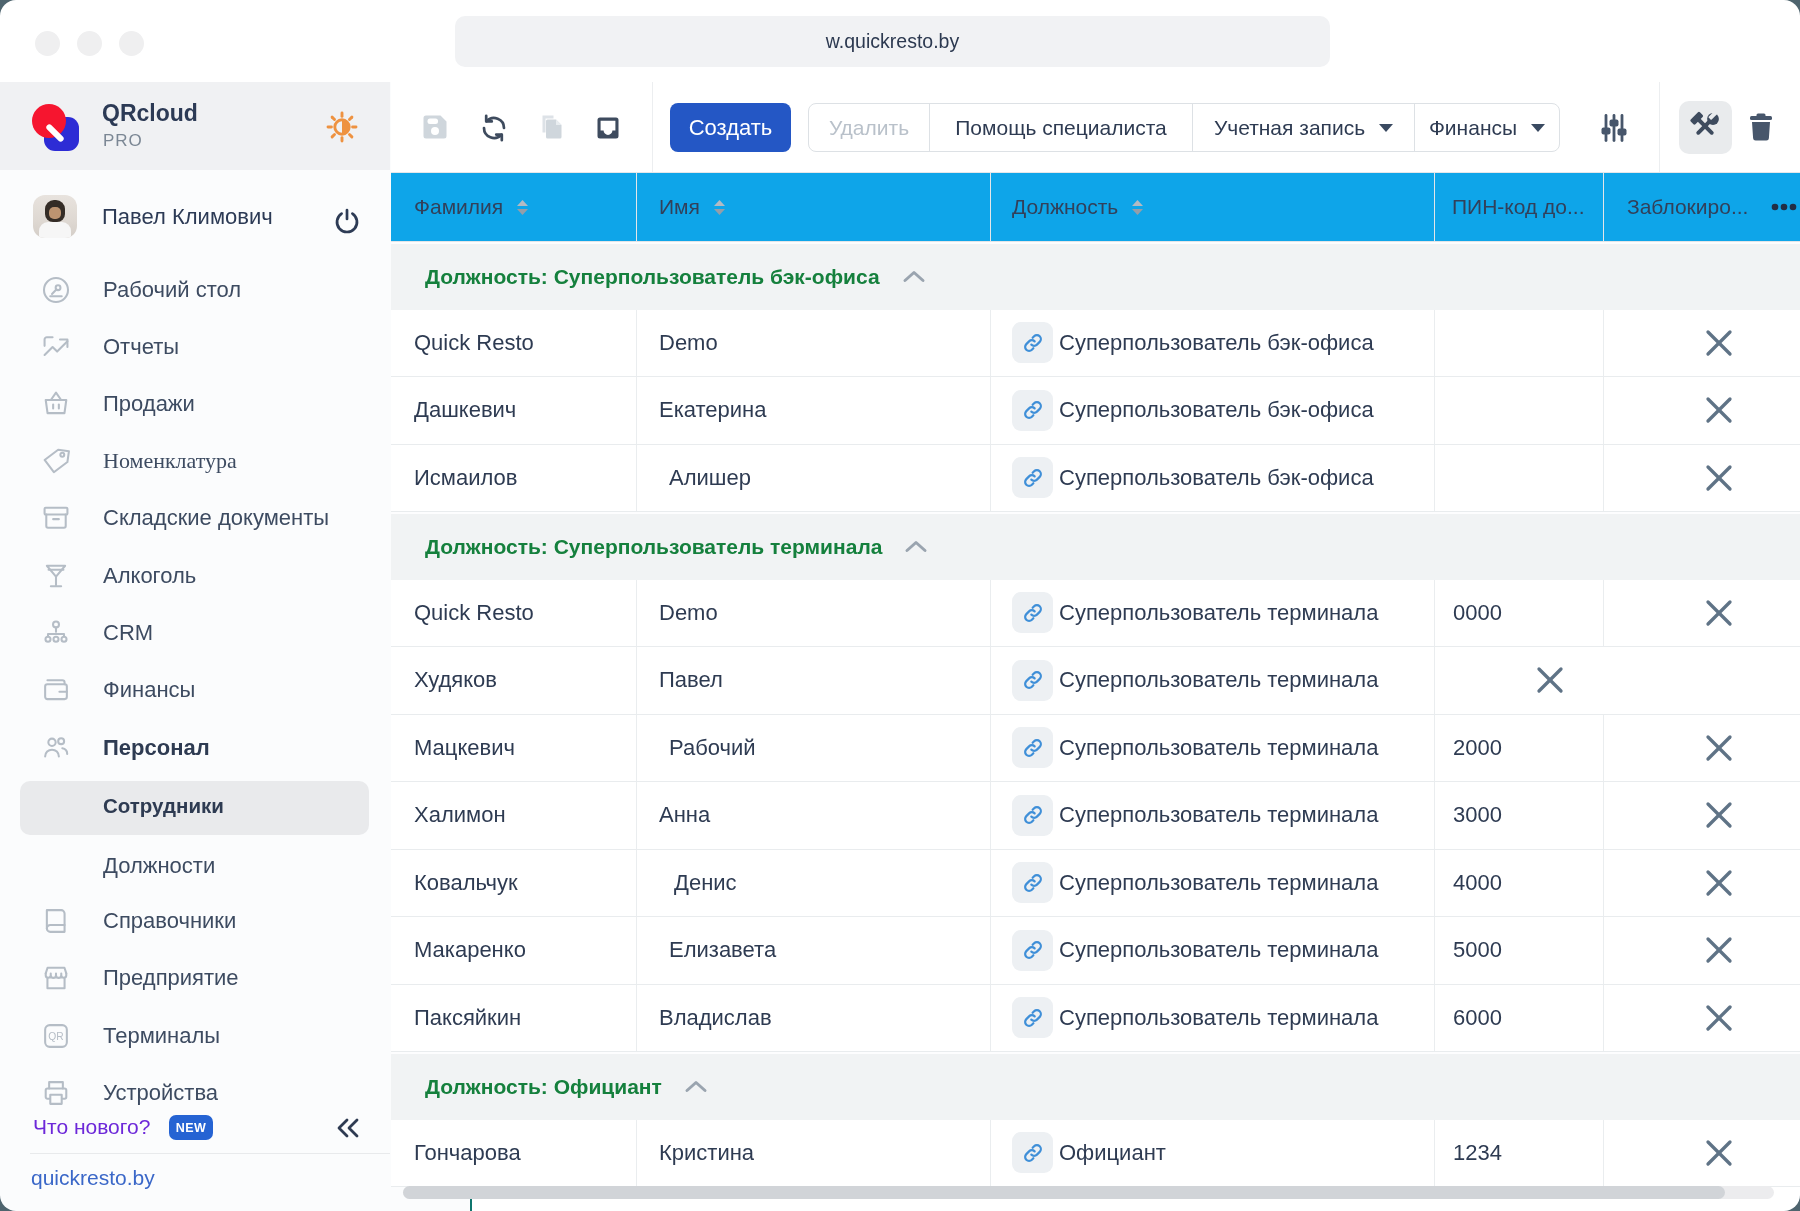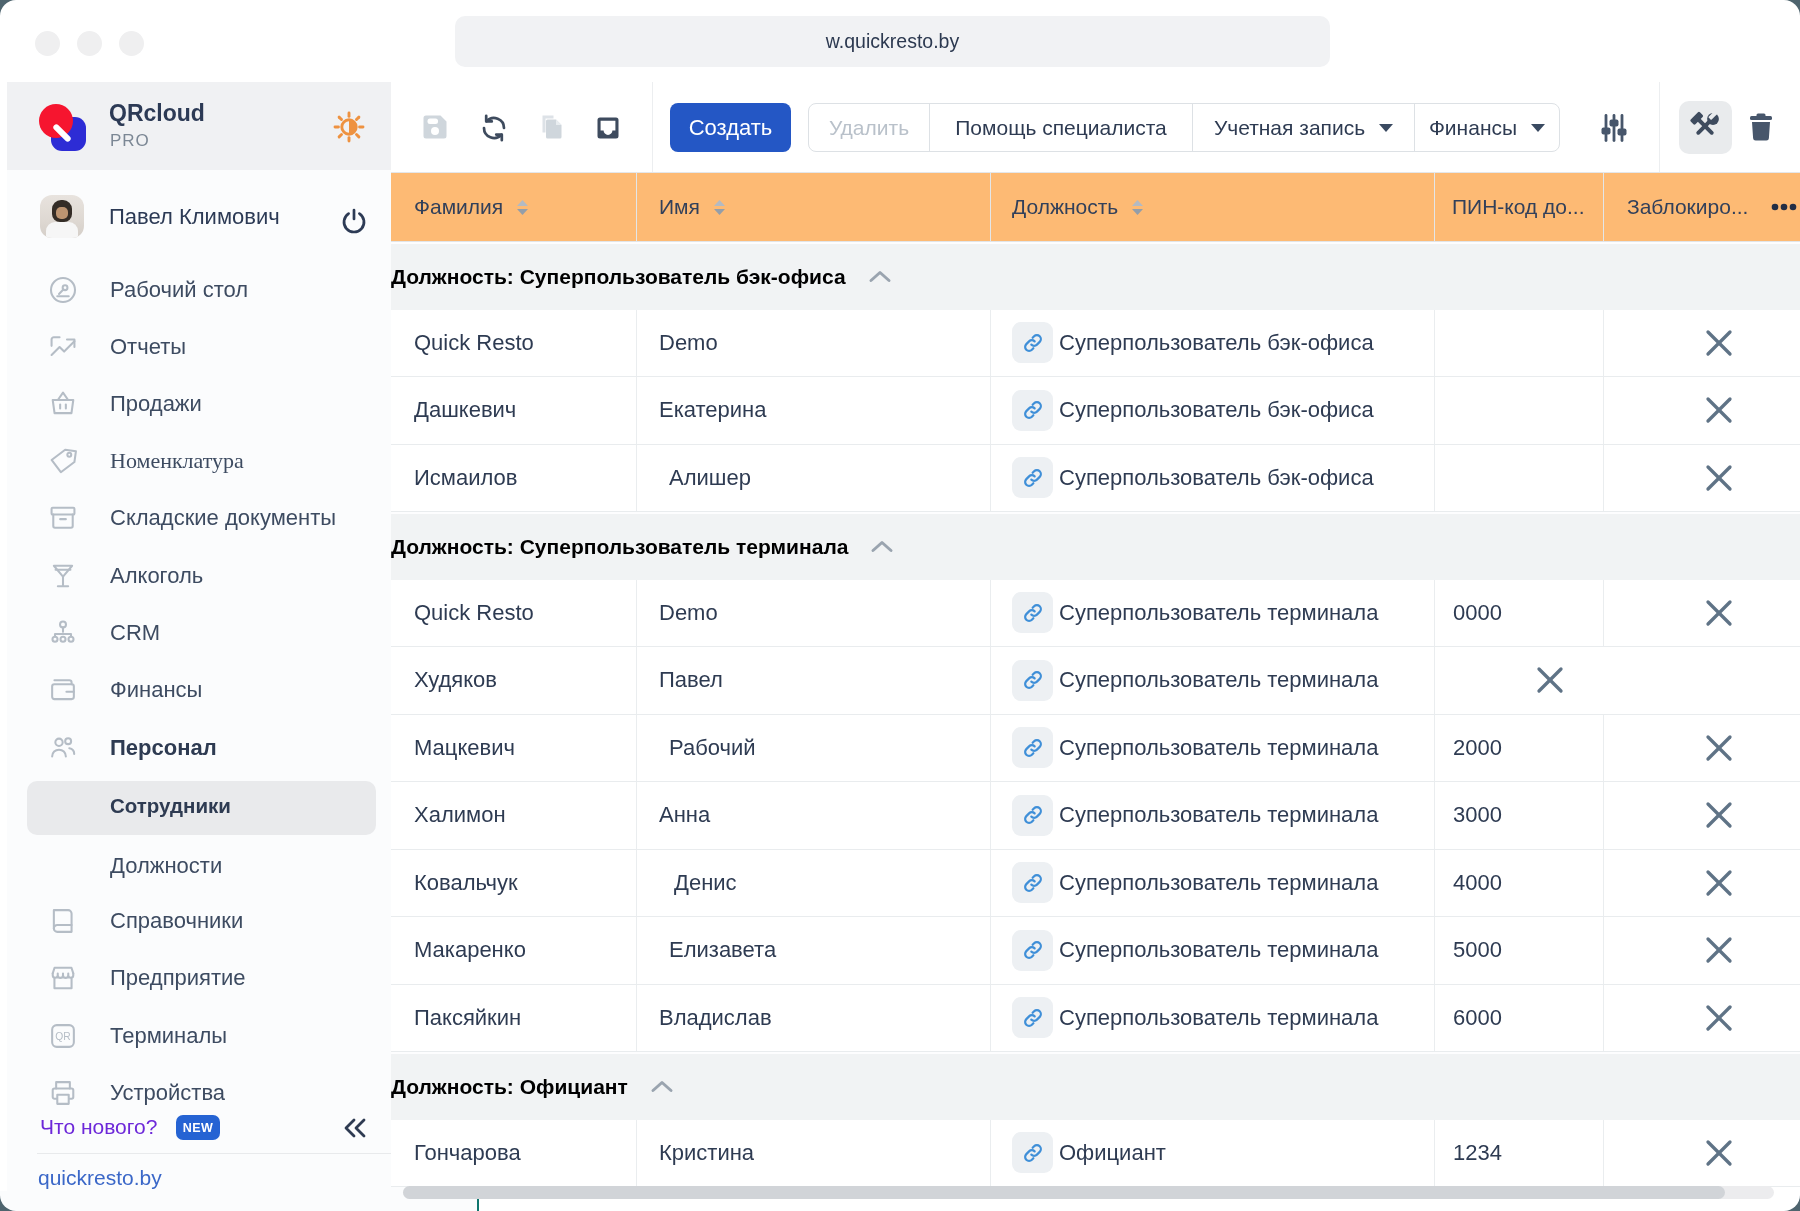--- a/index.html
+++ b/index.html
@@ -15,44 +15,44 @@
 #c-bl { bottom:0; left:0; } #c-bl .cov { border-bottom-left-radius:16px; background:#fbfcfd; }
 #c-br { bottom:0; right:0; }#c-br .cov { border-bottom-right-radius:16px; }
 
 
 #chrome { position:absolute; top:0; left:0; width:1800px; height:82px; background:#fff; }
 .dot { position:absolute; top:31px; width:25px; height:25px; border-radius:50%; background:#efeff0; }
 #urlbar { position:absolute; top:16px; left:455px; width:875px; height:51px; border-radius:10px; background:#f1f2f4;
   display:flex; align-items:center; justify-content:center; font-size:19.5px; color:#2c3950; }
 
 
-#sidebar { position:absolute; top:82px; left:7px; width:472px; height:1129px; background:#fbfcfd; border-right:2px solid #0f766e; }
+#sidebar { position:absolute; top:82px; left:0; width:472px; height:1129px; background:#fbfcfd; border-right:2px solid #0f766e; }
 #logoband { position:absolute; top:0; left:0; width:390px; height:88px; background:#f0f1f3; }
 .nav-item { position:absolute; left:0; width:390px; height:57px; }
 .nav-label { position:absolute; left:103px; top:50%; transform:translateY(-50%); font-size:22px; color:#3d4b61; white-space:nowrap; }
 .nav-ico { position:absolute; left:40px; top:50%; transform:translateY(-50%); width:32px; height:32px; }
 #sel-rect { position:absolute; left:20px; width:349px; height:54px; border-radius:10px; background:#e9eaec; }
 
 
 #toolbar { position:absolute; top:82px; left:391px; width:1409px; height:90px; background:#fff; }
 .tsep { position:absolute; top:0; width:1px; height:90px; background:#eceef0; }
 .btn-create { position:absolute; left:279px; top:21px; width:121px; height:49px; background:#2457c5; border-radius:8px;
   color:#fff; font-size:22px; display:flex; align-items:center; justify-content:center; }
 .btn-group { position:absolute; left:417px; top:21px; height:49px; display:flex; border:1px solid #dde1e5; border-radius:8px; background:#fff; }
 .btn-group .seg { display:flex; align-items:center; justify-content:center; font-size:21px; color:#2e3b52; border-right:1px solid #dde1e5; padding:0; }
 .btn-group .seg:last-child { border-right:none; }
 .caret { display:inline-block; width:0; height:0; border-left:7px solid transparent; border-right:7px solid transparent; border-top:8px solid #3a4a61; margin-left:14px; }
 
 
 #table { position:absolute; top:172px; left:391px; width:1409px; border-top:1px solid #e4e7ea; }
-.hrow { display:flex; height:69px; background:#fdba74; border-bottom:1px solid #e2e5e8; }
+.hrow { display:flex; height:69px; background:#0ea5e9; border-bottom:1px solid #e2e5e8; }
 .hcell { display:flex; align-items:center; font-size:21px; color:#32405a; border-right:1px solid #e3e6e9; }
 .hcell:last-child { border-right:none; }
 .band { height:67.5px; background:#f1f3f4; border-top:2px solid #fdfdfe; display:flex; align-items:center; }
-.band b { font-size:21px; color:#000000; }
+.band b { font-size:21px; color:#15803d; margin-left:34px; }
 .drow { display:flex; height:67.5px; background:#fff; border-bottom:1px solid #e9ecee; font-size:22px; color:#2e3b52; }
 .cell { display:flex; align-items:center; border-right:1px solid #eaedef; height:100%; }
 .cell:last-child { border-right:none; }
 .c1 { width:246px; padding-left:23px; }
 .c2 { width:354px; padding-left:22px; }
 .c3 { width:444px; padding-left:21px; }
 .c4 { width:169px; padding-left:18px; }
 .c5 { width:196px; justify-content:center; } .c5 svg { margin-left:34px; }
 .linkbox { width:41px; height:41px; border-radius:9px; background:#edf0f3; display:flex; align-items:center; justify-content:center; margin-right:6px; flex:none; }
 .chev { margin-left:22px; }

